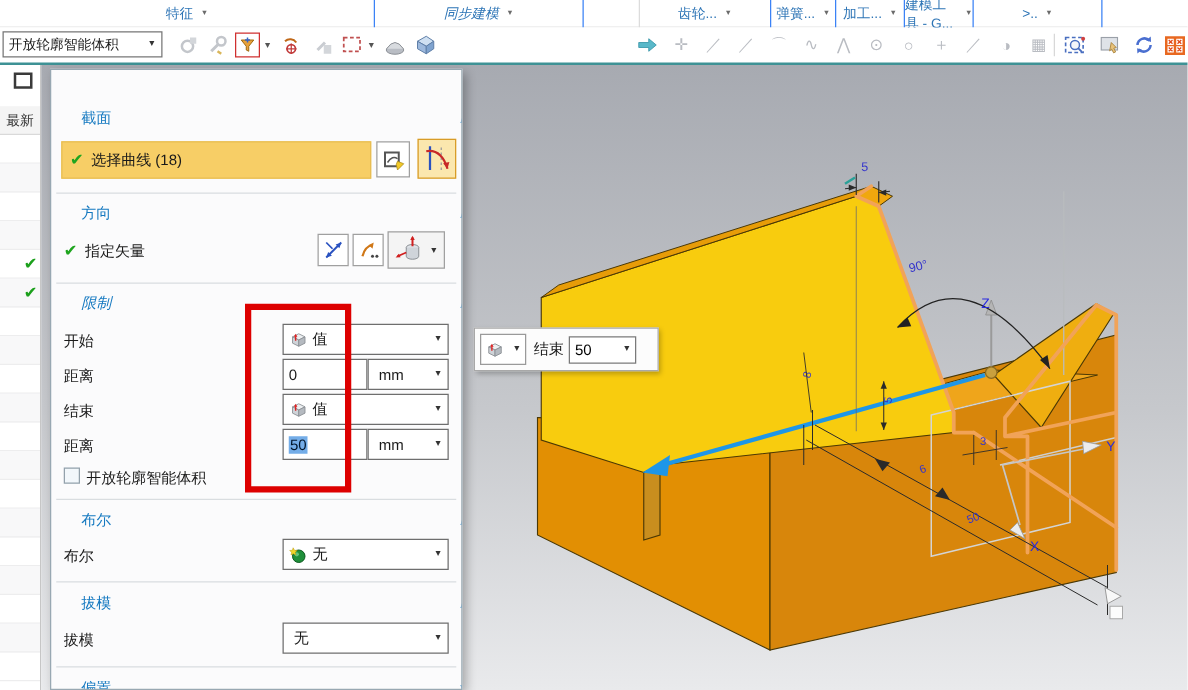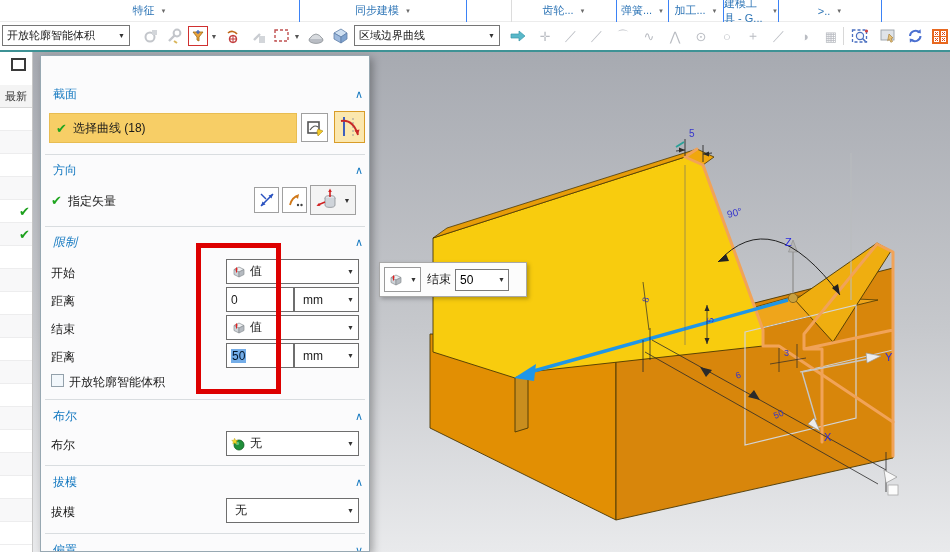--- a/index.html
+++ b/index.html
@@ -6,21 +6,21 @@
   html,body { width:950px; height:552px; overflow:hidden;
     font-family:"Liberation Sans","DejaVu Sans",sans-serif; background:#fff; }
 
   
   #ribbon { position:absolute; left:0; top:0; width:950px; height:22px; background:#fff;
     display:flex; align-items:center; border-bottom:1px solid #ececec; }
   .rtab { height:22px; display:flex; align-items:center; justify-content:center;
     color:#2e75b6; font-size:11px; border-right:1px solid #3b82f6; position:relative; }
   .rtab .caret { color:#6b6b6b; font-size:6px; margin-left:6px; }
   .rtab:nth-child(1){ width:300px; }
-  .rtab:nth-child(2){ width:167px; }
+  .rtab:nth-child(2){ width:167px;font-style:italic; }
   .rspacer { width:45px; height:22px; border-right:1px solid #dcdcdc; }
   .rtab:nth-child(4){ width:105px; }
   .rtab:nth-child(5){ width:52px; }
   .rtab:nth-child(6){ width:55px; }
   .rtab:nth-child(7){ width:55px; }
   .rtab:nth-child(8){ width:103px; }
   .rtab:nth-child(9){ width:32px; border-right:none; }
 
   
   #toolbar { position:absolute; left:0; top:22px; width:950px; height:28px; background:#fff; }
@@ -61,21 +61,21 @@
   #floatbar .finput .caret { position:absolute; right:3px; font-size:7px; color:#333; }
 
   
   #dialog { position:absolute; left:40px; top:55px; width:330px; height:497px; background:#fbfbfc;
     border:1px solid #98a8b2; box-shadow:3px 3px 8px rgba(0,0,0,.3); z-index:20; overflow:hidden; }
   #dlg-title { position:absolute; left:0; top:0; width:328px; height:22px;
     background:linear-gradient(#55a09b,#3d8b88); color:#fff; font-size:12px;
     display:flex; align-items:center; padding:0 6px; }
   #dlg-title .t-label { margin-left:8px; flex:1; }
   #dlg-title .t-btn { color:#fff; font-size:13px; margin-left:10px; cursor:default; }
-  .sec-hdr { position:absolute; left:12px; width:312px; height:20px; color:#1579c0; font-size:12px;
+  .sec-hdr { position:absolute; left:24px; width:312px; height:20px; color:#1579c0; font-size:12px;
     display:flex; align-items:center; }
   .sec-hdr .chev { position:absolute; right:2px; font-size:11px; color:#1579c0; }
   .divider { position:absolute; left:4px; width:320px; height:1px; background:#d9dde0; }
   .dlg-label { position:absolute; left:10px; font-size:12px; color:#1a1a1a; }
   .check { color:#1fa51f; font-size:13px; font-weight:bold; }
   #sel-row { position:absolute; left:8px; top:57px; width:248px; height:30px; background:#f7ce66;
     border:1px solid #e8bd52; display:flex; align-items:center; padding:0 6px; font-size:12px; color:#3c2e00; }
   #sel-row span.txt { margin-left:6px; color:#1a1a1a; }
   .sq-btn { position:absolute; border:1px solid #a0a0a0; background:#fff;
     display:flex; align-items:center; justify-content:center; }
@@ -185,24 +185,20 @@
       </svg>
   </span>
   <span class="tb-ico" style="left:330px">
     <svg width="19" height="18">
         <polygon points="3,6 10,2 16,6 10,10" fill="#cfe0f2" stroke="#5f7fa8" stroke-width="0.8"></polygon>
         <polygon points="3,6 10,10 10,16 3,12" fill="#9db9dd" stroke="#5f7fa8" stroke-width="0.8"></polygon>
         <polygon points="16,6 10,10 10,16 16,12" fill="#7fa3cf" stroke="#5f7fa8" stroke-width="0.8"></polygon>
       </svg>
   </span>
 
-  <div class="tb-select" style="left:354px; top:3px; width:146px;">
-    <span>区域边界曲线</span>
-    <span class="caret">▼</span>
-  </div>
 
   <span class="tb-ico" style="left:508px">
     <svg width="18" height="14">
         <path d="M2 5 h8 v-3 l6 5 -6 5 v-3 h-8 z" fill="#59b8c9" stroke="#3a98aa" stroke-width="0.7"></path>
       </svg>
   </span>
 
   
   <span id="gray-icons"><span class="tb-ico" style="left: 535px;">✛</span><span class="tb-ico" style="left: 561px;">／</span><span class="tb-ico" style="left: 587px;">／</span><span class="tb-ico" style="left: 613px;">⌒</span><span class="tb-ico" style="left: 639px;">∿</span><span class="tb-ico" style="left: 665px;">⋀</span><span class="tb-ico" style="left: 691px;">⊙</span><span class="tb-ico" style="left: 717px;">○</span><span class="tb-ico" style="left: 743px;">＋</span><span class="tb-ico" style="left: 769px;">／</span><span class="tb-ico" style="left: 795px;">◑</span><span class="tb-ico" style="left: 821px;">▦</span></span>
 

